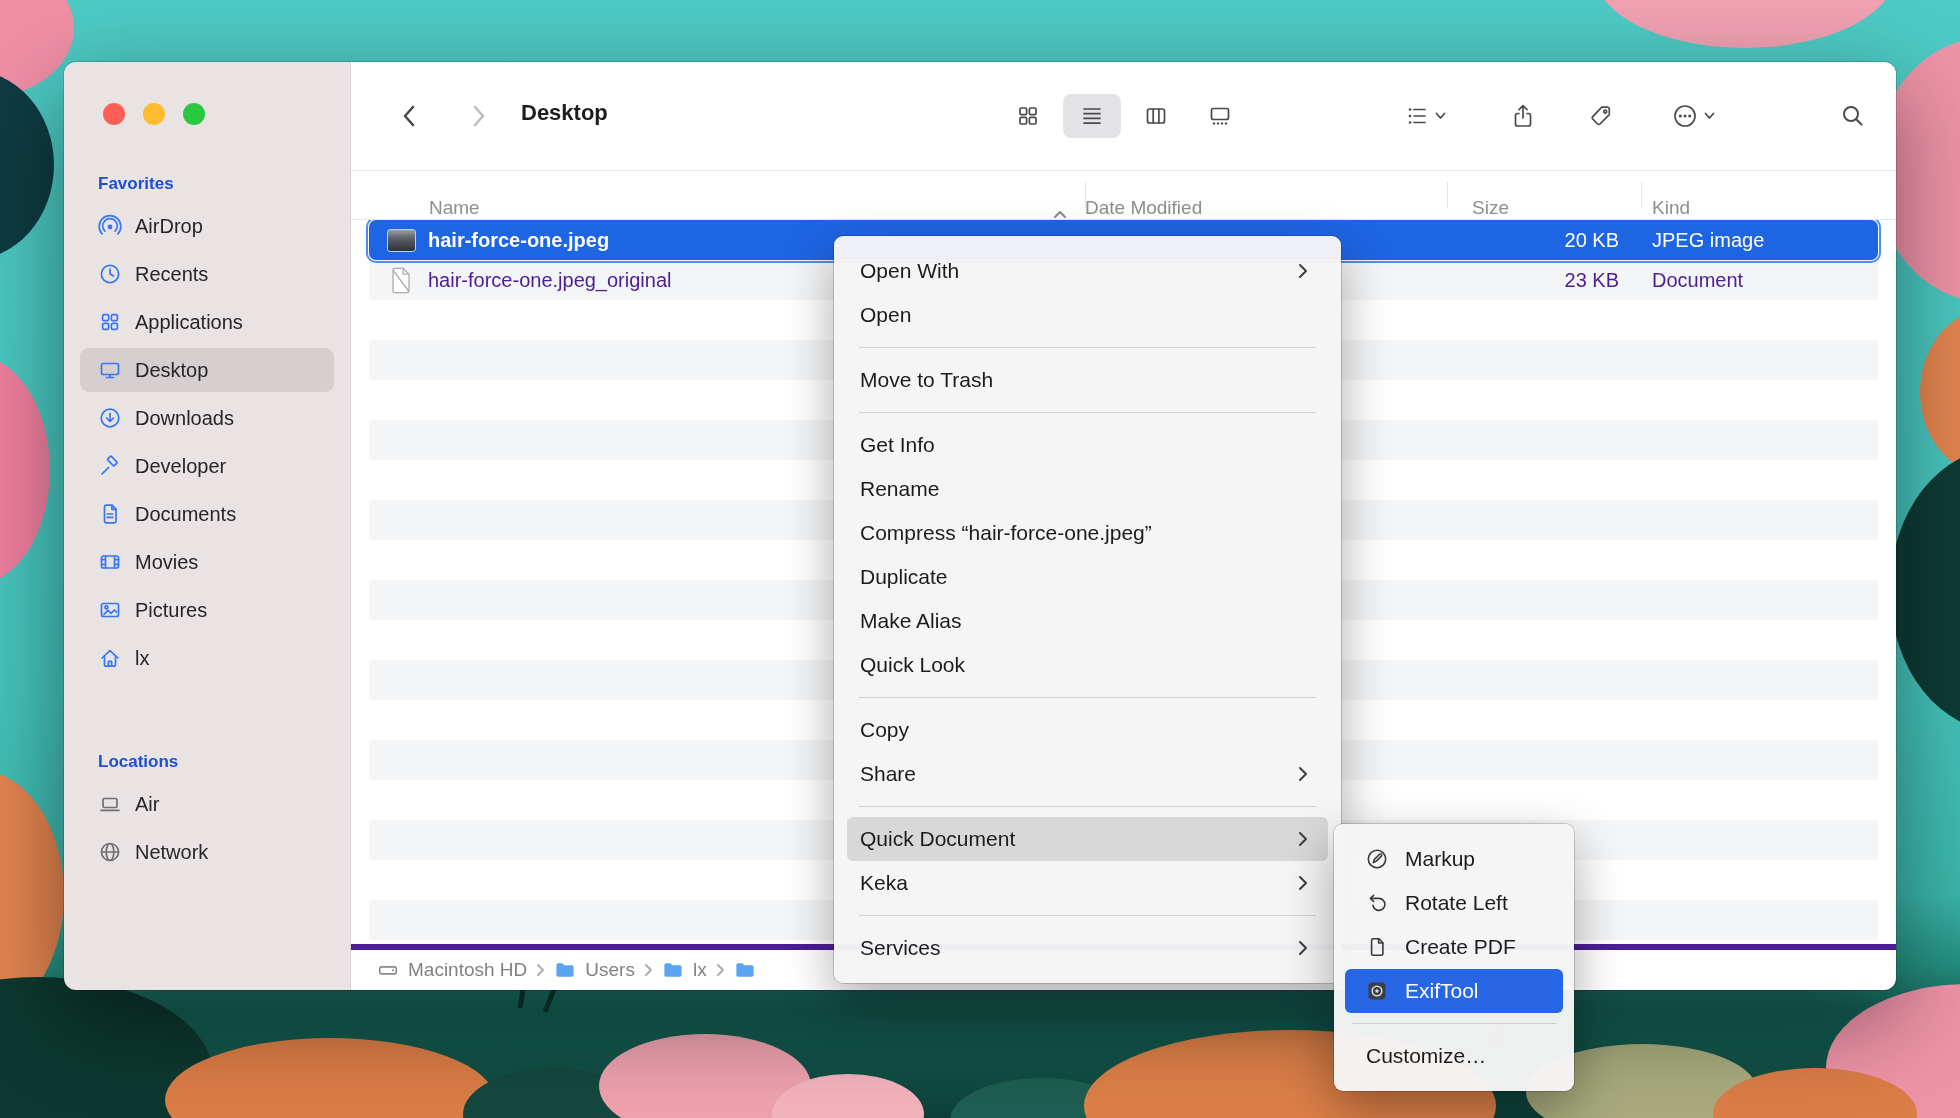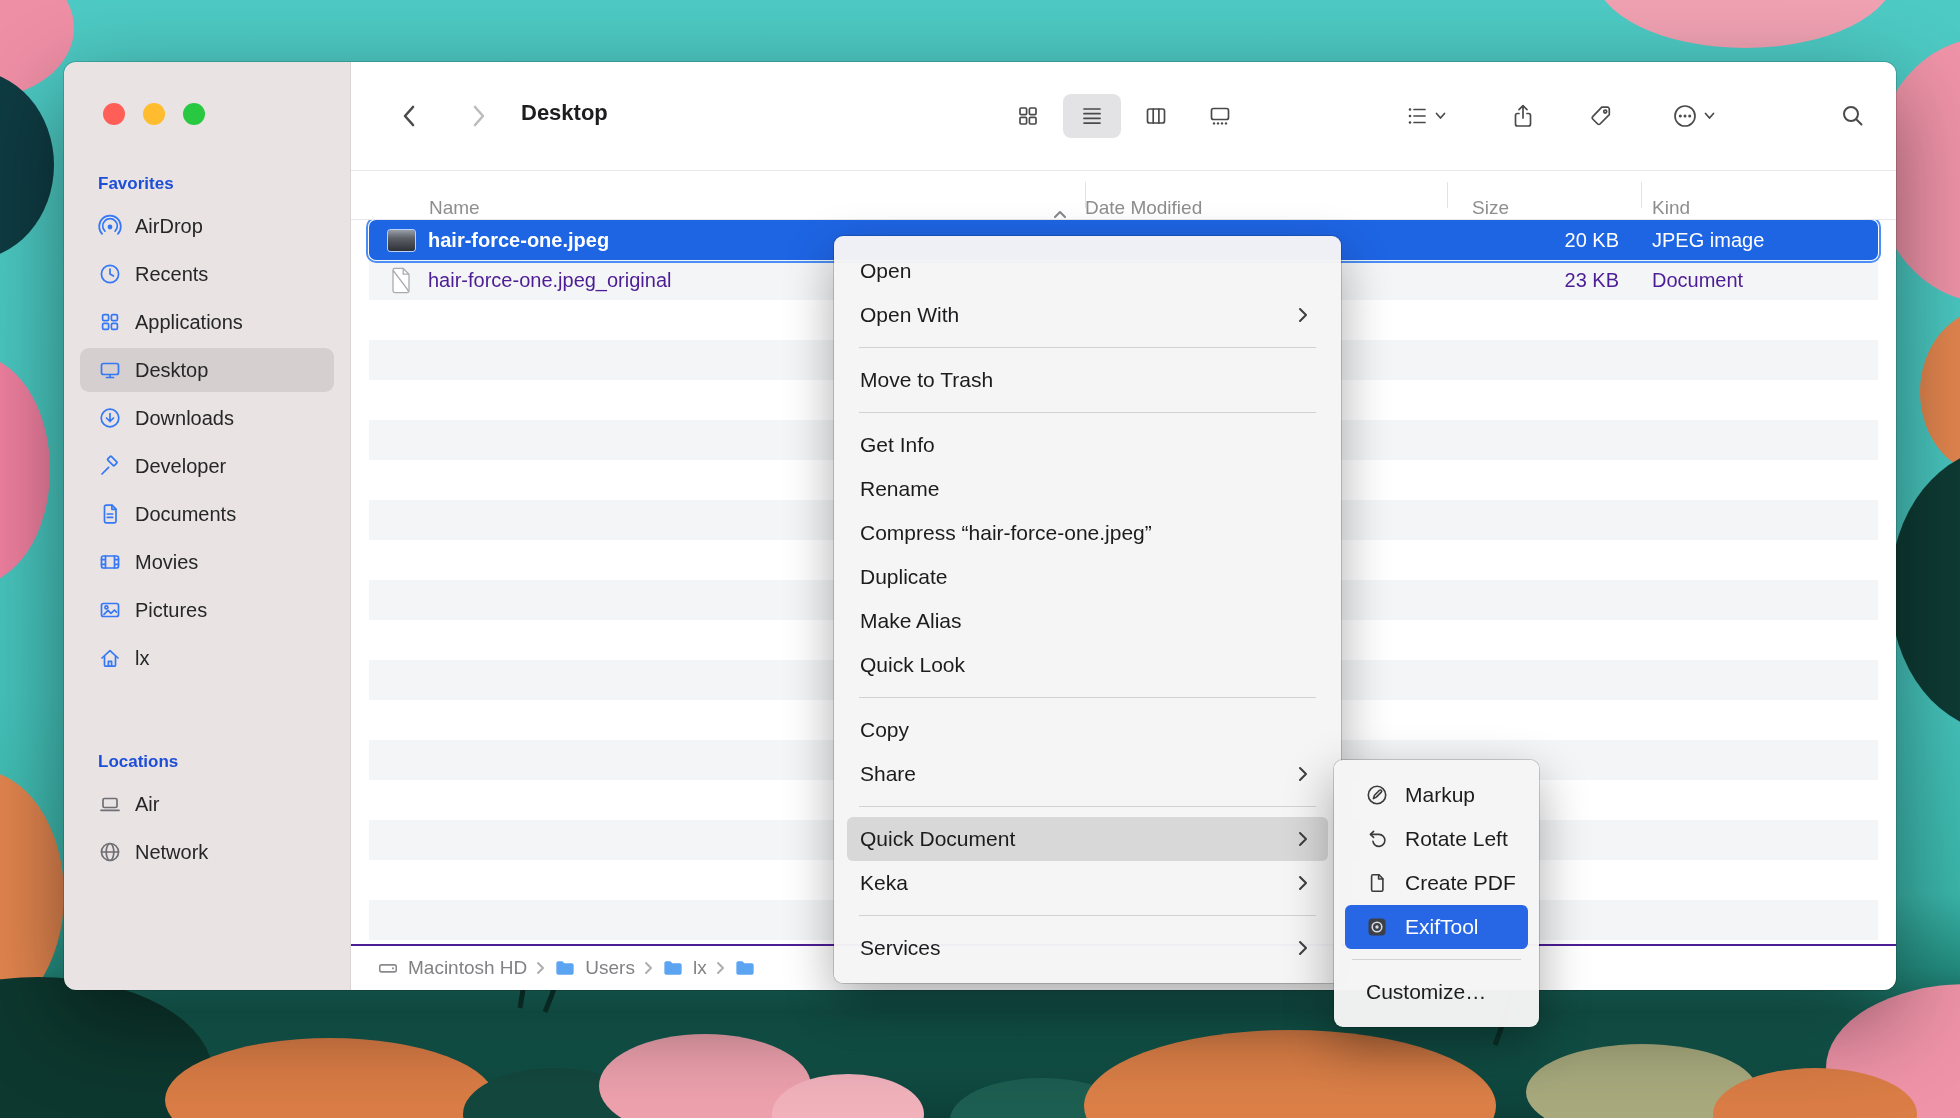--- a/index.html
+++ b/index.html
@@ -57,39 +57,39 @@
   .row { display:grid; grid-template-columns:1fr 362px 194px 237px; align-items:center; font-size:20px; color:#4c1d95; }
   .row .namecell { display:flex; align-items:center; padding-left:16px; min-width:0; }
   .row .iconbox { width:32px; height:30px; display:flex; align-items:center; justify-content:center; margin-right:11px; flex:0 0 32px; }
   .row .fname { font-weight:400; white-space:nowrap; overflow:hidden; }
   .row .sizecell { text-align:right; padding-right:22px; }
   .row .kindcell { padding-left:11px; }
   .row.selected { background:#1e65e4 !important; color:#ffffff; border-radius:7px; outline:2px solid #4b8ef5; outline-offset:1px; }
   .thumb { width:27px; height:21px; border-radius:3px; background:linear-gradient(180deg,#9aa0a8 0%,#5d6168 38%,#2e3136 100%); box-shadow:0 0 0 1px rgba(255,255,255,.7); }
 
   
-  .pathbar { height:46px; flex:0 0 46px; border-top:2px solid #4c1d95; display:flex; align-items:center;
+  .pathbar { height:46px; flex:0 0 46px; border-top:6px solid #4c1d95; display:flex; align-items:center;
              padding-left:26px; gap:9px; font-size:19px; color:#828286; }
   .crumb { display:flex; align-items:center; gap:9px; }
   .crumb .cic { display:flex; }
   .psep { color:#aeaeb2; display:flex; }
 
   
   .menu { position:absolute; left:834px; top:236px; width:507px; z-index:10;
           background:rgba(246,245,245,.97); border-radius:9px; padding:13px 0;
           box-shadow:0 18px 50px rgba(0,0,0,.33), 0 0 0 1px rgba(0,0,0,.16); }
   .mi { height:44px; margin:0 13px; padding:0 12px 0 13px; border-radius:6px; display:flex; align-items:center;
         font-size:21px; color:#1c1c1e; }
   .mi .mlabel { white-space:nowrap; }
   .mi .chev { margin-left:auto; color:#3e3e40; display:flex; padding-right:8px; }
   .mi.hl { background:#d9d8d8; }
   .mdiv { height:1px; background:rgba(0,0,0,.14); margin:10px 25px; }
 
   
-  .submenu { position:absolute; left:1334px; top:760px; width:205px; z-index:11;
+  .submenu { position:absolute; left:1334px; top:824px; width:240px; z-index:11;
              background:rgba(246,245,245,.97); border-radius:9px; padding:13px 0;
              box-shadow:0 18px 50px rgba(0,0,0,.33), 0 0 0 1px rgba(0,0,0,.16); }
   .smi { height:44px; margin:0 11px; padding:0 10px 0 21px; border-radius:6px; display:flex; align-items:center;
          font-size:21px; color:#1c1c1e; }
   .smi .sicon { width:26px; height:22px; margin-right:13px; display:flex; align-items:center; color:#3a3a3c; flex:0 0 26px; }
   .smi.noicon { padding-left:21px; }
   .smi.sel { background:#2766e4; color:#ffffff; }
 </style>
 </head>
 <body>
@@ -446,29 +446,29 @@
             </svg>
         </span>
         <span></span>
       </div>
     </div>
   </div>
 </div>
 
 <div class="menu">
   <div class="mi">
-      <span class="mlabel">Open</span>
-    </div>
-  <div class="mi">
       <span class="mlabel">Open With</span>
     <span class="chev">
         <svg class="ic" width="10" height="16" viewBox="0 0 10 16" style="stroke-width:2">
           <path d="M2 2 L8 8 L2 14"></path>
         </svg>
       </span>
+    </div>
+  <div class="mi">
+      <span class="mlabel">Open</span>
     </div>
   <div class="mdiv"></div>
   <div class="mi">
       <span class="mlabel">Move to Trash</span>
     </div>
   <div class="mdiv"></div>
   <div class="mi">
       <span class="mlabel">Get Info</span>
     </div>
   <div class="mi">

